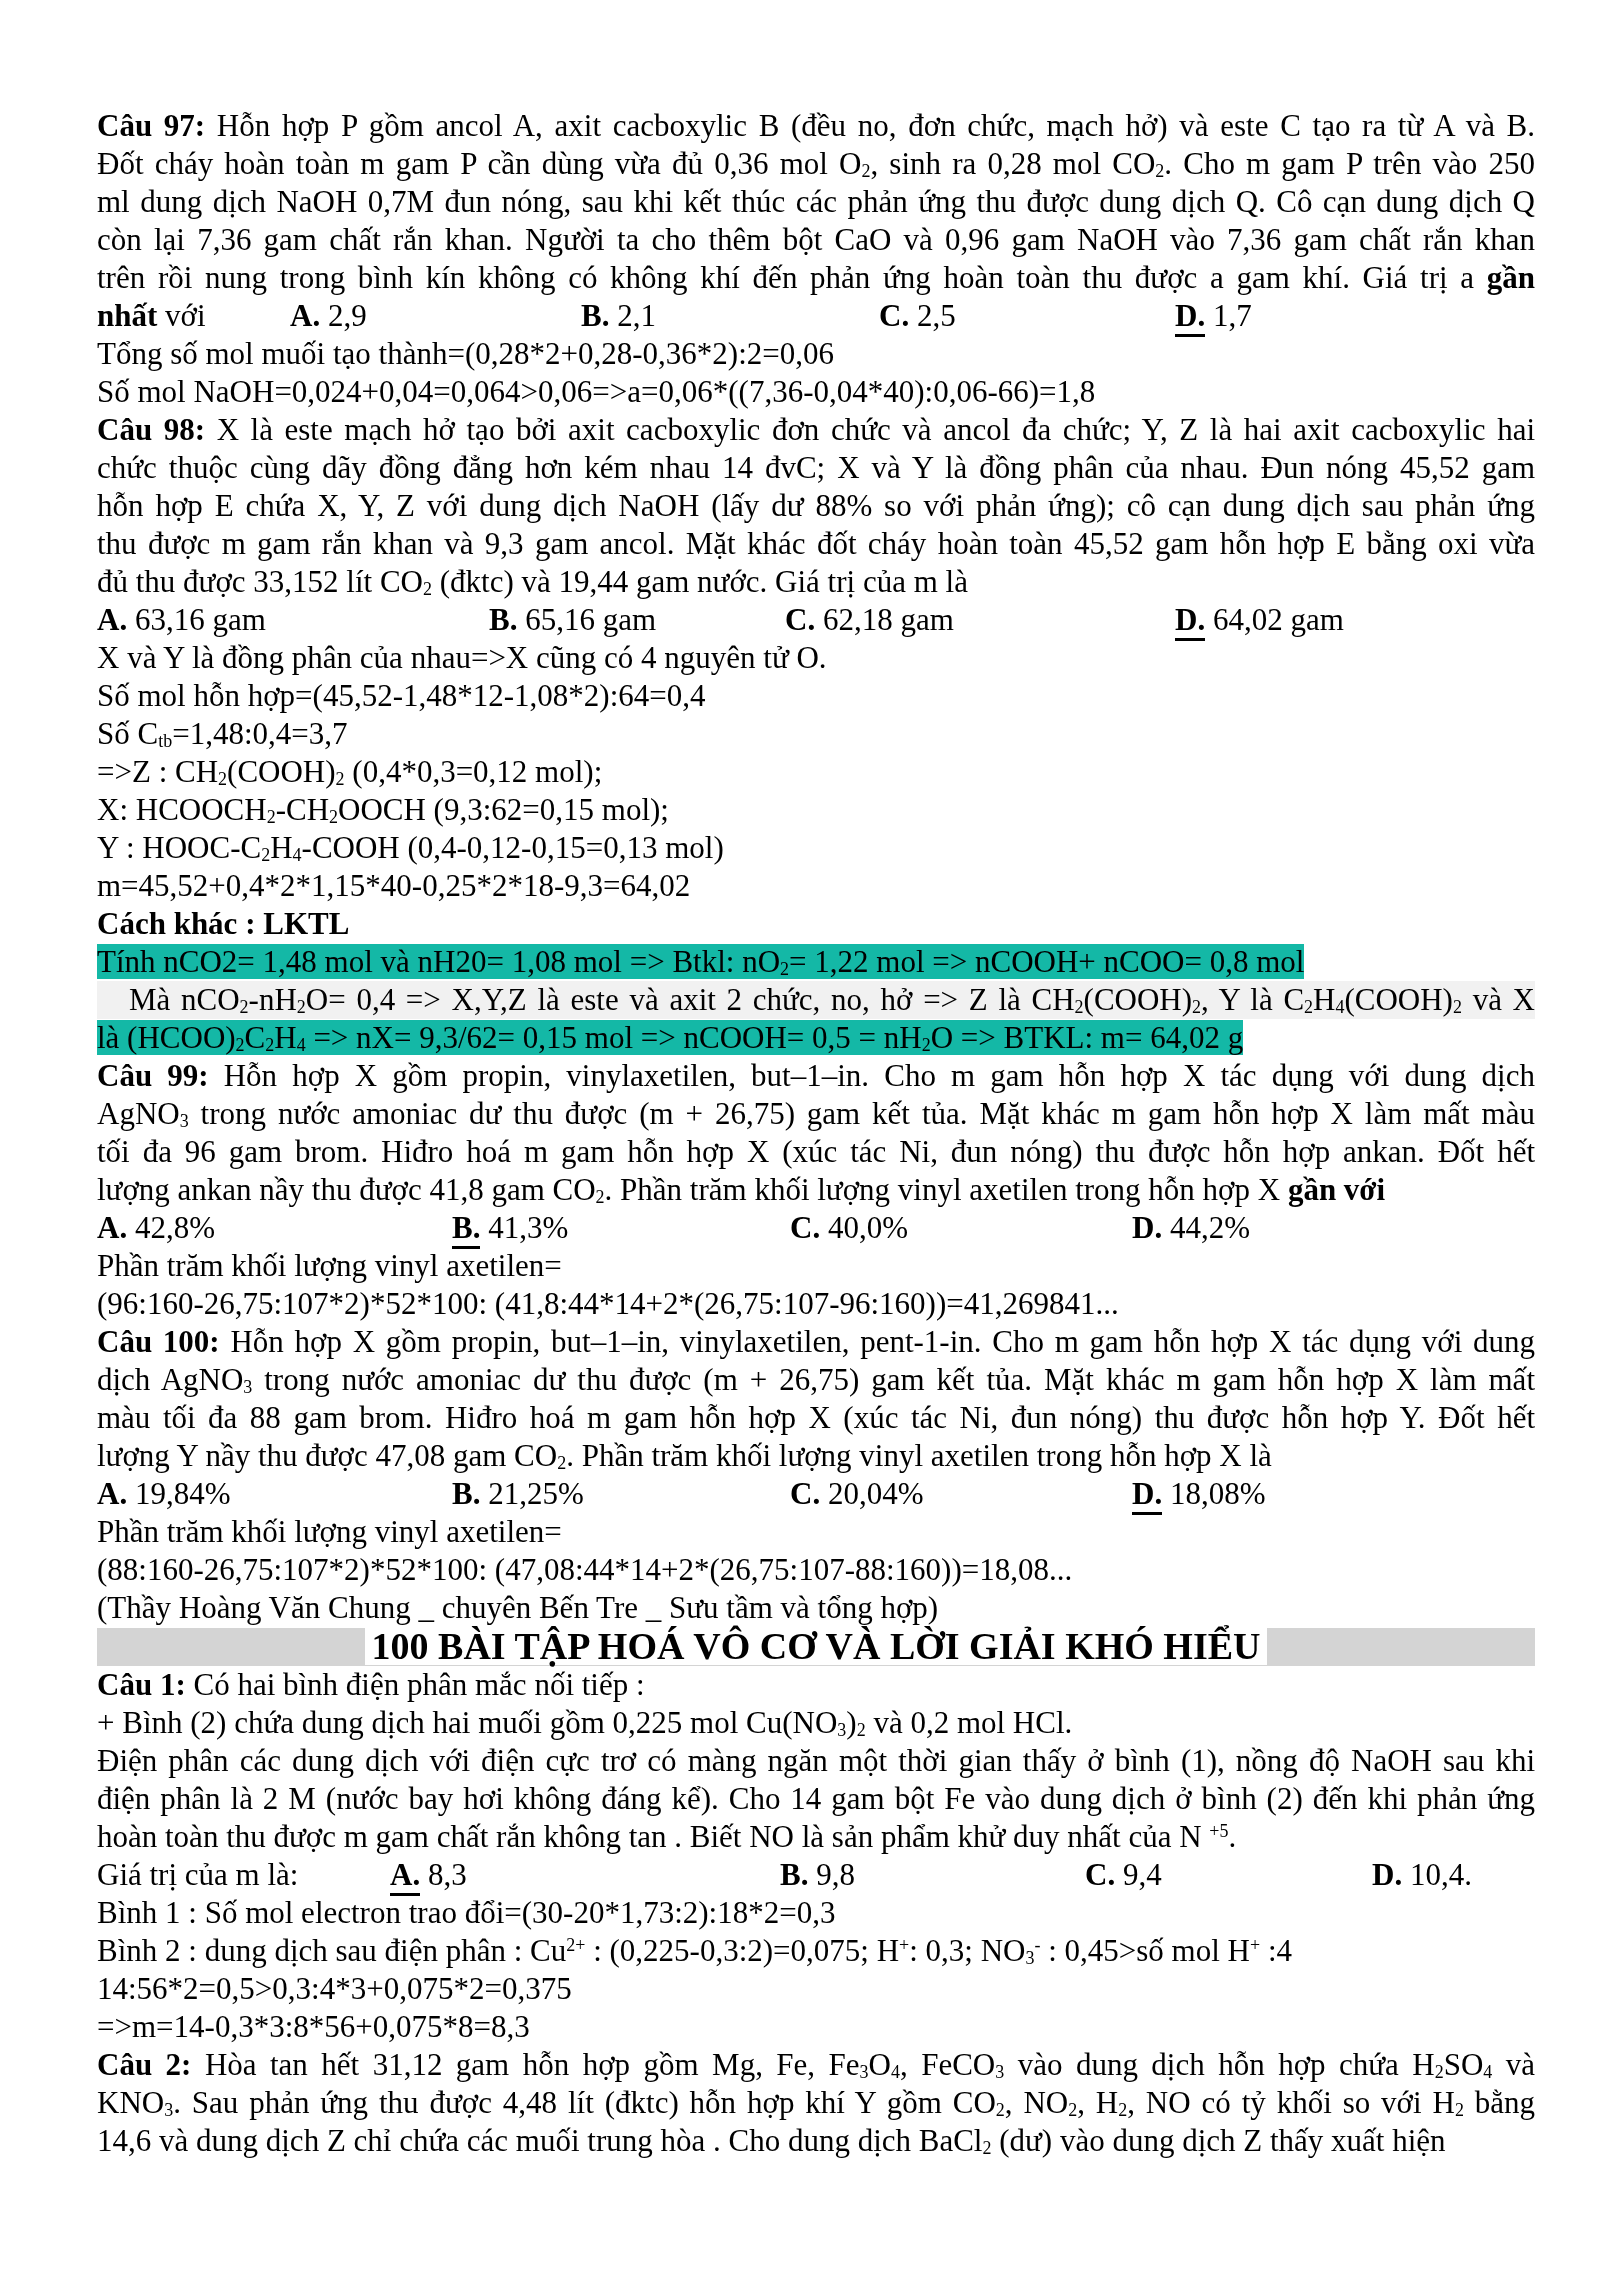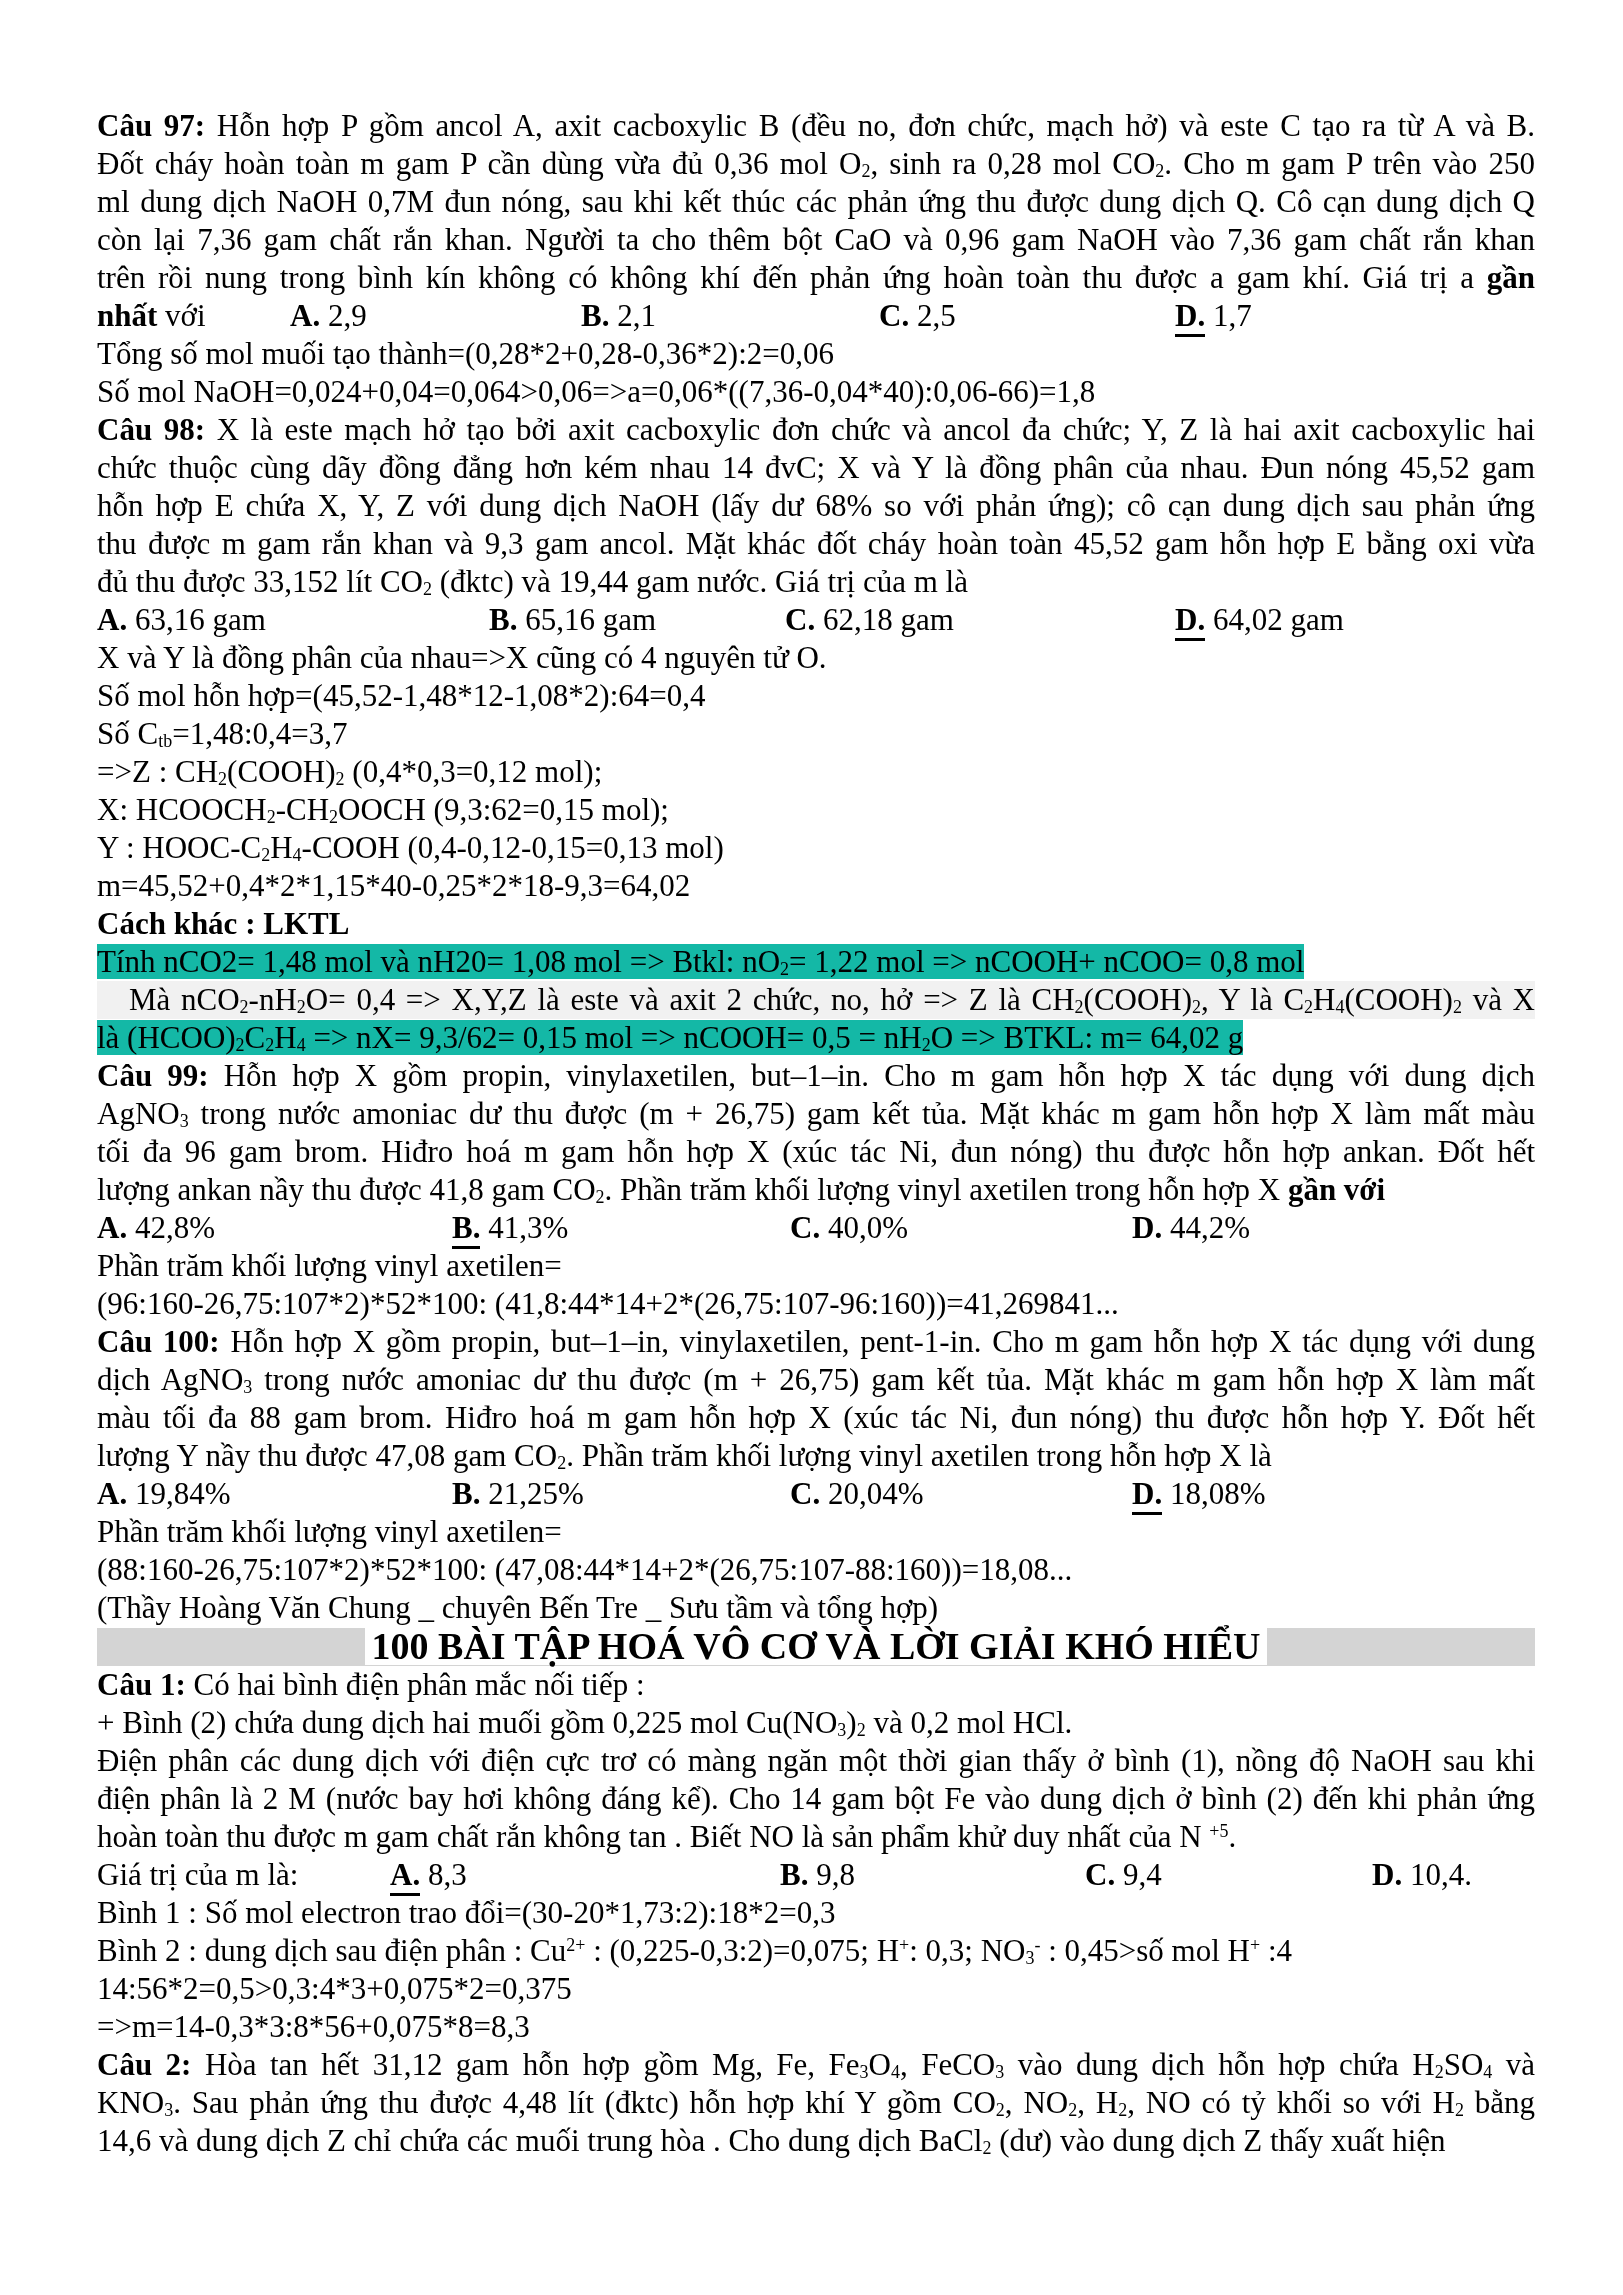--- a/index.html
+++ b/index.html
@@ -58,21 +58,21 @@
         <span class="opt" style="left: 0px;"><span class="f-b">nhất</span> với</span>
         <span class="opt" style="left: 193px;"><span class="f-b">A.</span> 2,9</span>
         <span class="opt" style="left: 484px;"><span class="f-b">B.</span> 2,1</span>
         <span class="opt" style="left: 782px;"><span class="f-b">C.</span> 2,5</span>
         <span class="opt" style="left: 1078px;"><span class="f-b f-u">D.</span> 1,7</span>
       </div>
       <div class="line">Tổng số mol muối tạo thành=(0,28*2+0,28-0,36*2):2=0,06</div>
       <div class="line">Số mol NaOH=0,024+0,04=0,064&gt;0,06=&gt;a=0,06*((7,36-0,04*40):0,06-66)=1,8</div>
       <div class="line j"><span class="f-b">Câu 98:</span> X là este mạch hở tạo bởi axit cacboxylic đơn chức và ancol đa chức; Y, Z là hai axit cacboxylic hai</div>
       <div class="line j">chức thuộc cùng dãy đồng đẳng hơn kém nhau 14 đvC; X và Y là đồng phân của nhau. Đun nóng 45,52 gam</div>
-      <div class="line j">hỗn hợp E chứa X, Y, Z với dung dịch NaOH (lấy dư 68% so với phản ứng); cô cạn dung dịch sau phản ứng</div>
+      <div class="line j">hỗn hợp E chứa X, Y, Z với dung dịch NaOH (lấy dư 88% so với phản ứng); cô cạn dung dịch sau phản ứng</div>
       <div class="line j">thu được m gam rắn khan và 9,3 gam ancol. Mặt khác đốt cháy hoàn toàn 45,52 gam hỗn hợp E bằng oxi vừa</div>
       <div class="line">đủ thu được 33,152 lít CO<span class="f-sub">2</span> (đktc) và 19,44 gam nước. Giá trị của m là</div>
       <div class="line opts">
         <span class="opt" style="left: 0px;"><span class="f-b">A.</span> 63,16 gam</span>
         <span class="opt" style="left: 392px;"><span class="f-b">B.</span> 65,16 gam</span>
         <span class="opt" style="left: 688px; text-align: right;"><span class="f-b">C.</span> 62,18 gam</span>
         <span class="opt" style="left: 1078px;"><span class="f-b f-u">D.</span> 64,02 gam</span>
       </div>
       <div class="line">X và Y là đồng phân của nhau=&gt;X cũng có 4 nguyên tử O.</div>
       <div class="line">Số mol hỗn hợp=(45,52-1,48*12-1,08*2):64=0,4</div>

